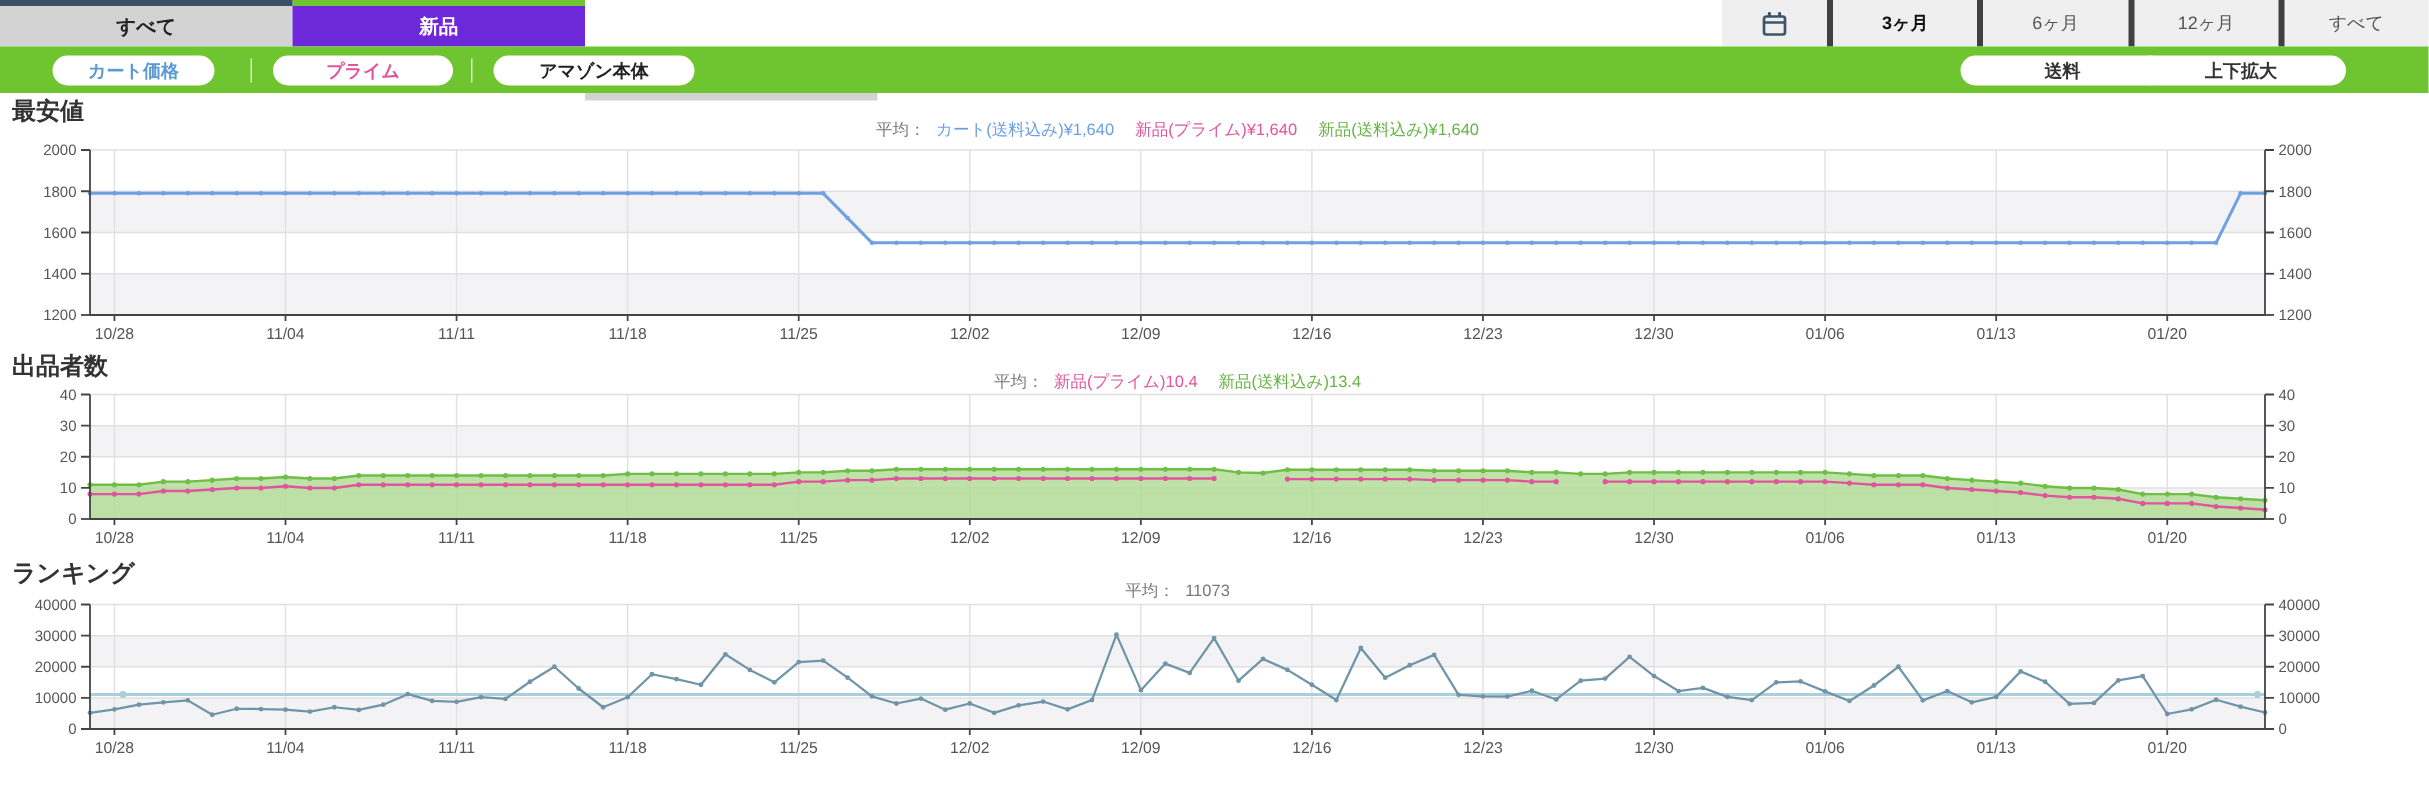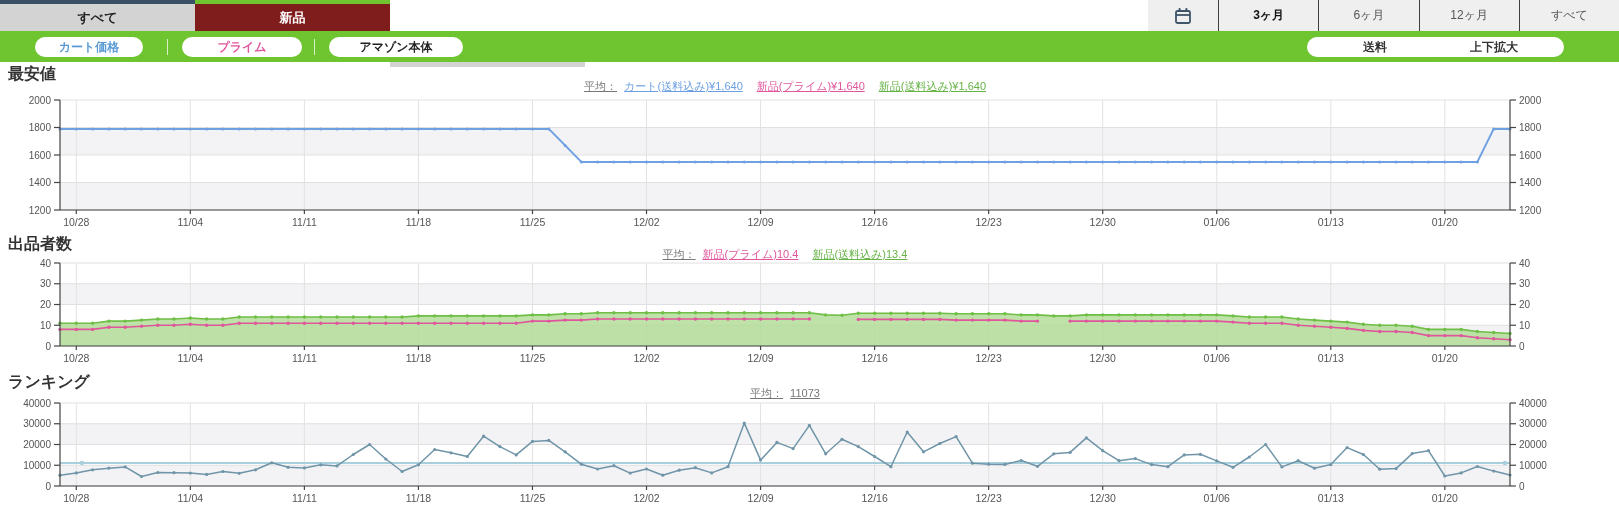--- a/index.html
+++ b/index.html
@@ -8,42 +8,42 @@
     background:#fff; font-family:"Liberation Sans","DejaVu Sans",sans-serif; color:#333;
   }
   
   .tabbar { position:absolute; top:0; left:0; width:1619px; height:31px; background:#fff; }
   .tabs { position:absolute; left:0; top:0; display:flex; }
   .tab {
     width:195px; height:31px; background:#D3D3D3; border-top:4px solid transparent;
     display:flex; align-items:center; justify-content:center;
     font-size:13px; font-weight:bold; color:#222; cursor:pointer;
   }
-  .tab.selected { background:#7f1d1d; border-top-color:#6EC52F; color:#fff; }
+  .tab.selected { background:#6d28d9; border-top-color:#6EC52F; color:#fff; }
   .rangebar {
     position:absolute; right:0; top:0; width:471px; height:31px; background:#EFEFEF;
     display:flex; align-items:stretch;
   }
   .range-icon-cell { width:70px; display:flex; align-items:center; justify-content:center; cursor:pointer; }
   .range-item {
     flex:1; display:flex; align-items:center; justify-content:center;
-    font-size:12px; color:#555; border-left:1px solid #404040; cursor:pointer;
+    font-size:12px; color:#555; border-left:4px solid #404040; cursor:pointer;
   }
   .range-item.selected { font-weight:bold; color:#111; }
   
   .toolbar { position:absolute; top:31px; left:0; width:1619px; height:31px; background:#6EC52F; }
   .pill {
     position:absolute; top:6px; height:20px; background:#fff; border-radius:10px;
     font-size:12px; font-weight:bold; line-height:20px; text-align:center; cursor:pointer;
   }
   .tsep { position:absolute; top:8px; width:1px; height:16px; background:#D9EFC7; }
   
   .chart-title { position:absolute; left:8px; font-size:16px; font-weight:bold; color:#333; }
   .legend { position:absolute; left:60px; width:1450px; text-align:center; font-size:11px; color:#777; }
-  .legend span { margin:8px 7px;text-decoration:underline; }
+  .legend span { margin:8px 7px; }
   .legend .lg-prefix { margin-right:0; color:#777; }
   svg.chart { position:absolute; left:0; display:block; }
 </style>
 </head>
 <body>
 
 <div class="tabbar">
   <div class="tabs">
     <div class="tab" style="border-top-color: rgb(58, 80, 100);">
       <span>すべて</span>

